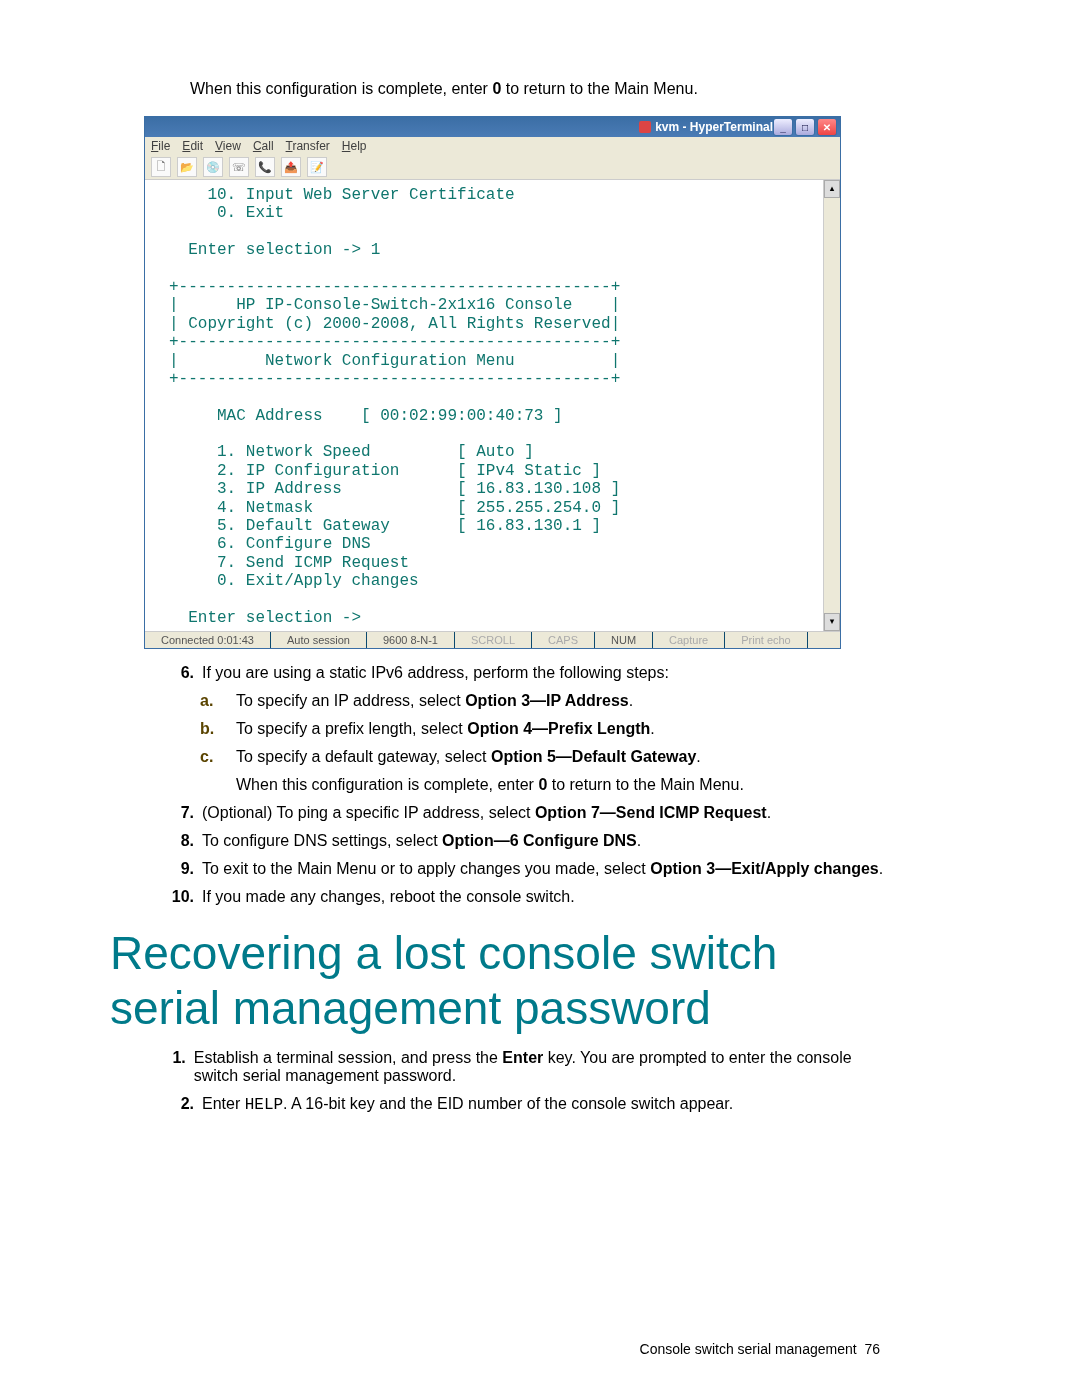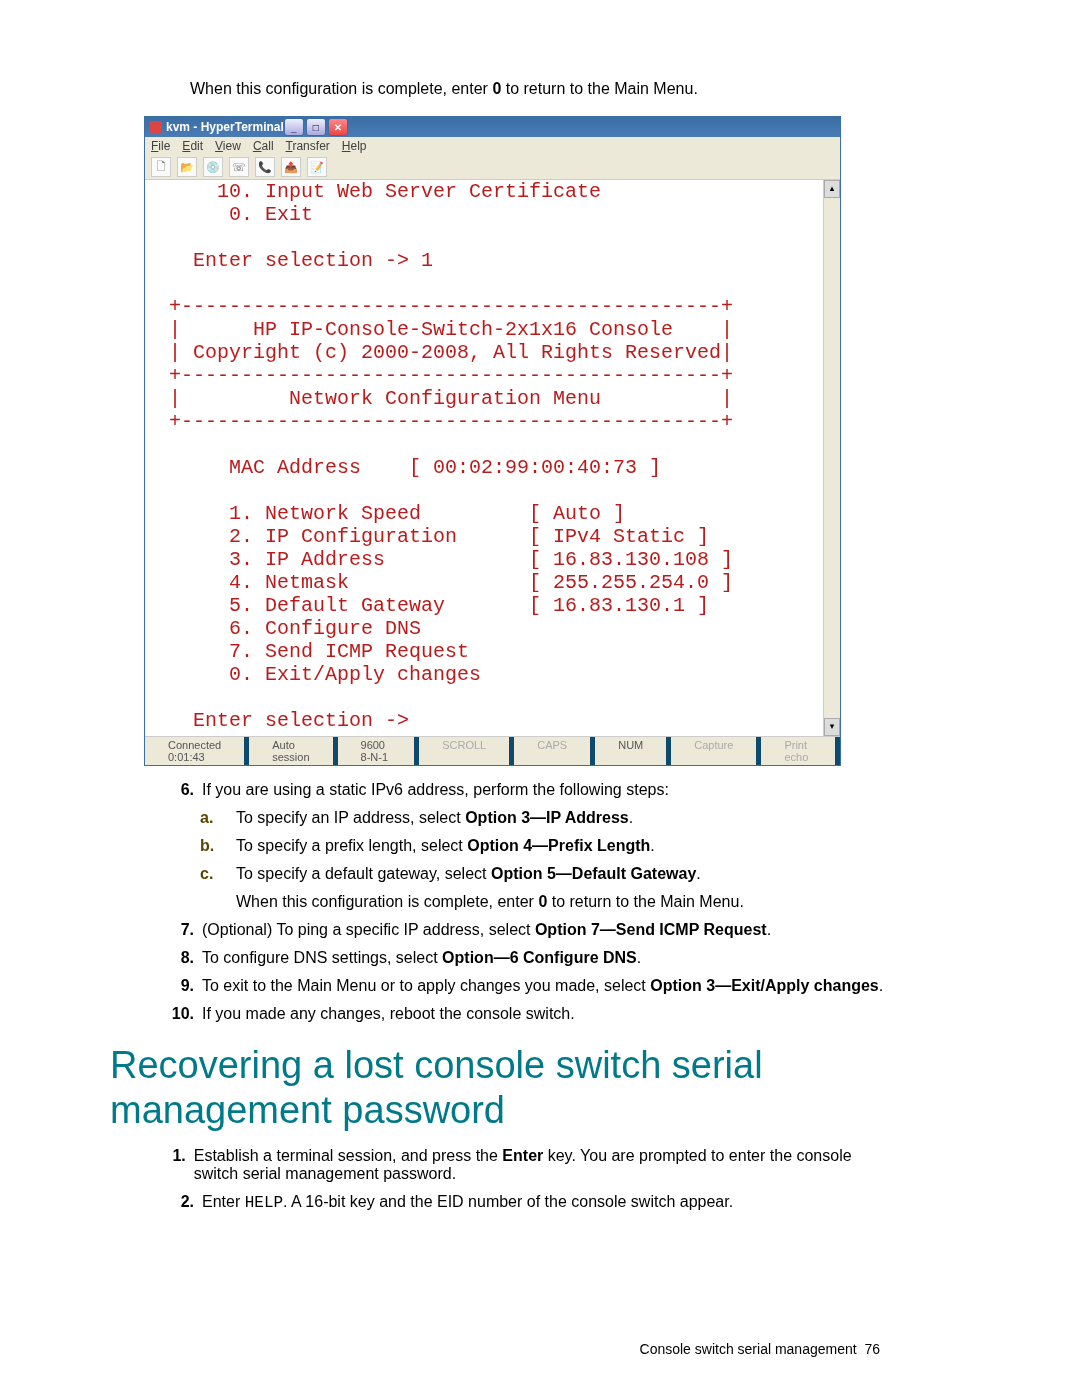--- a/index.html
+++ b/index.html
@@ -27,21 +27,21 @@
     background: #ece9d8;
     width: 695px;
     margin-left: 34px;
     margin-bottom: 15px;
   }
   .ht-titlebar {
     background: linear-gradient(#3b6ea5, #4a7bb5);
     height: 20px;
     display: flex;
     align-items: center;
-    justify-content: flex-start;
+    justify-content: flex-end;
     padding: 0 3px 0 5px;
     color: #fff;
     font-size: 12px;
     font-weight: bold;
   }
   .ht-title-left { display: flex; align-items: center; gap: 4px; }
   .ht-title-icon { width: 12px; height: 12px; background: #d44; border-radius: 2px; }
   .ht-win-buttons { display: flex; gap: 2px; }
   .ht-win-btn {
     width: 18px; height: 16px;
@@ -81,24 +81,24 @@
     font-size: 11px;
     color: #555;
   }
   .ht-terminal-wrap {
     display: flex;
     background: #fff;
   }
   .ht-terminal {
     flex: 1;
     background: #fff;
-    color: #b91c1c;
+    color: #0f766e;
     font-family: "Courier New", monospace;
-    font-size: 20px;
-    padding: 0 10px 4px 24px;
+    font-size: 16px;
+    padding: 6px 10px 4px 24px;
     white-space: pre;
     line-height: 1.15;
   }
   .ht-scrollbar {
     width: 16px;
     background: #ece9d8;
     display: flex;
     flex-direction: column;
     justify-content: space-between;
     border-left: 1px solid #ccc;
@@ -106,39 +106,39 @@
   .sb-btn { height: 16px; background: #ddd; border: 1px solid #aaa; font-size: 9px; text-align: center; line-height:14px; }
   .sb-thumb { flex: 1; background: #ece9d8; }
   .ht-statusbar {
     background: #ece9d8;
     border-top: 1px solid #ccc;
     display: flex;
     font-size: 11px;
     color: #555;
   }
   .ht-status-cell {
-    border-right: 5px solid #0c4a6e;
-    padding: 2px 23px;
+    border-right: 1px solid #0c4a6e;
+    padding: 2px 16px;
   }
   .ht-status-cell.dim { color: #aaa; }
   
   .doc-list {
     font-size: 16px;
     margin-left: 50px;
   }
   .li-row { display: flex; margin-bottom: 10px; }
   .li-num { width: 34px; font-weight: bold; text-align: right; padding-right: 8px; }
   .li-letter { width: 30px; font-weight: bold; color: #5a4400; padding-right: 6px; }
   .li-txt {}
   .sub-list { margin-left: 40px; }
   .bold { font-weight: bold; }
   .section-heading {
     font-family: Arial, sans-serif;
     font-weight: 300;
-    font-size: 38px;
+    font-size: 46px;
     color: #007a8a;
     margin: 20px 0 14px 0;
     line-height: 1.18;
   }
   .code-inline { font-family: "Courier New", monospace; }
   .footer {
     position: absolute;
     bottom: 40px;
     right: 124px;
     font-size: 14px;

